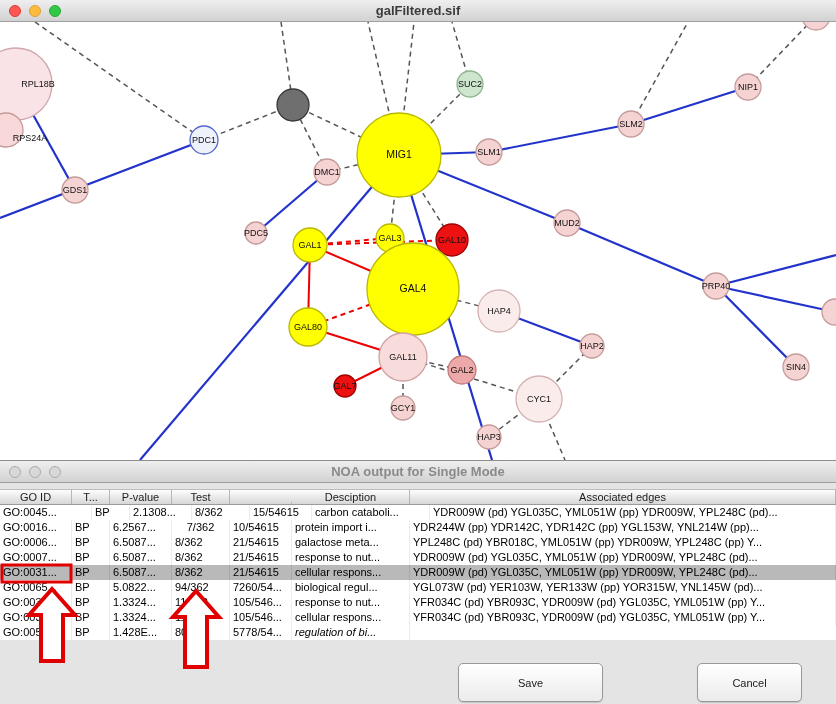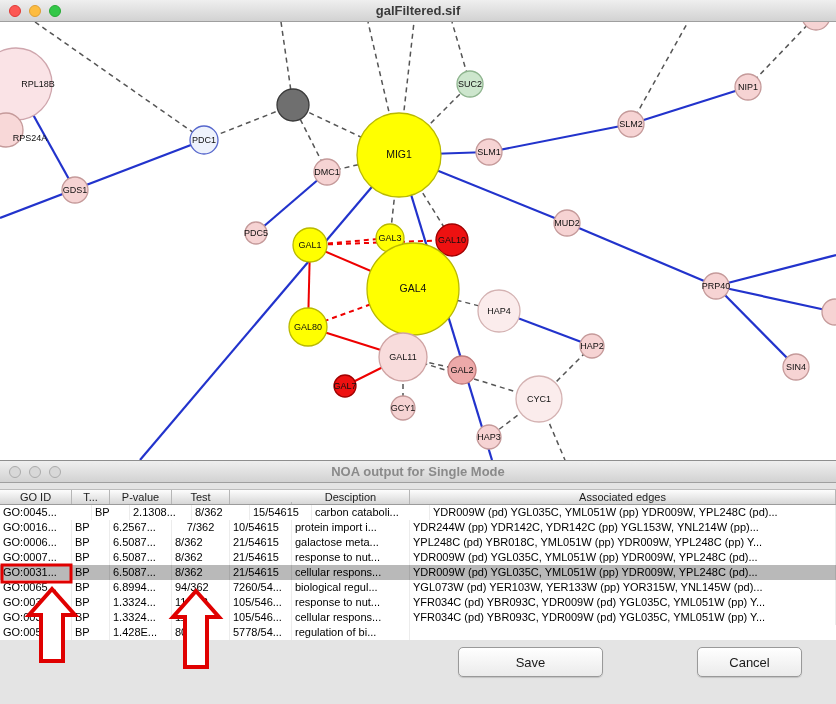--- a/index.html
+++ b/index.html
@@ -21,21 +21,21 @@
   svg text{font-family:"Liberation Sans",sans-serif}
   .table-area{margin-top:6px;background:transparent}
   .thead{display:flex;height:16px;background:linear-gradient(#fdfdfd,#d7d7d7);border-top:1px solid #bcbcbc;border-bottom:1px solid #9b9b9b}
   .th{font-size:11px;color:#1c1c1c;text-align:center;line-height:14px;border-right:1px solid #b6b6b6;overflow:hidden;white-space:nowrap}
   .tbody{background:#fff}
   .tr{display:flex;height:15px;background:#ffffff}
   .tr.selected{background:#b9b9b9}
   .td{font-size:11px;color:#000;line-height:15px;padding:0 3px;white-space:nowrap;overflow:hidden;border-right:1px solid #ececec}
   .tr.selected .td{border-right:1px solid #a8a8a8}
   .button-bar{position:absolute;left:0;bottom:0;width:100%;height:65px}
-  .mac-btn{position:absolute;top:8px;height:30px;border:1px solid #999;border-radius:5px;background:linear-gradient(#ffffff,#ebebeb);font-family:"Liberation Sans",sans-serif;font-size:13px;color:#1a1a1a;box-shadow:0 1px 1px rgba(0,0,0,.15)}
+  .mac-btn{position:absolute;top:24px;height:39px;border:1px solid #999;border-radius:5px;background:linear-gradient(#ffffff,#ebebeb);font-family:"Liberation Sans",sans-serif;font-size:11px;color:#1a1a1a;box-shadow:0 1px 1px rgba(0,0,0,.15)}
   .mac-btn.save{left:458px;width:145px}
   .mac-btn.cancel{left:697px;width:105px}
   .annotations{position:absolute;left:0;top:0;z-index:20;pointer-events:none}
 </style>
 </head>
 <body>
 
 <div class="window graph-window">
   <header class="titlebar">
     <span class="traffic">
@@ -214,21 +214,21 @@
           <div class="td" style="width: 38px;">BP</div>
           <div class="td" style="width: 62px;">6.5087...</div>
           <div class="td" style="width: 58px;">8/362</div>
           <div class="td" style="width: 62px;">21/54615</div>
           <div class="td" style="width: 118px;">cellular respons...</div>
           <div class="td" style="flex: 1 1 0%;">YDR009W (pd) YGL035C, YML051W (pp) YDR009W, YPL248C (pd)...</div>
         </div>
         <div class="tr">
           <div class="td" style="width: 72px;">GO:0065...</div>
           <div class="td" style="width: 38px;">BP</div>
-          <div class="td" style="width: 62px;">6.8994...</div>
+          <div class="td" style="width: 62px;">5.0822...</div>
           <div class="td" style="width: 58px;">94/362</div>
           <div class="td" style="width: 62px;">7260/54...</div>
           <div class="td" style="width: 118px;">biological regul...</div>
           <div class="td" style="flex: 1 1 0%;">YGL073W (pd) YER103W, YER133W (pp) YOR315W, YNL145W (pd)...</div>
         </div>
         <div class="tr">
           <div class="td" style="width: 72px;">GO:0031...</div>
           <div class="td" style="width: 38px;">BP</div>
           <div class="td" style="width: 62px;">1.3324...</div>
           <div class="td" style="width: 58px;">11/362</div>
@@ -244,21 +244,21 @@
           <div class="td" style="width: 62px;">105/546...</div>
           <div class="td" style="width: 118px;">cellular respons...</div>
           <div class="td" style="flex: 1 1 0%;">YFR034C (pd) YBR093C, YDR009W (pd) YGL035C, YML051W (pp) Y...</div>
         </div>
         <div class="tr">
           <div class="td" style="width: 72px;">GO:0050...</div>
           <div class="td" style="width: 38px;">BP</div>
           <div class="td" style="width: 62px;">1.428E...</div>
           <div class="td" style="width: 58px;">80/362</div>
           <div class="td" style="width: 62px;">5778/54...</div>
-          <div class="td" style="width: 118px;">regulation of bi...</div>
+          <div class="td" style="width: 118px; font-style: italic;">regulation of bi...</div>
         </div>
       </div>
   </div>
   <div class="button-bar">
     <button class="mac-btn save">Save</button>
     <button class="mac-btn cancel">Cancel</button>
   </div>
 </div>
 
 <svg class="annotations" width="836" height="704" viewBox="0 0 836 704">

